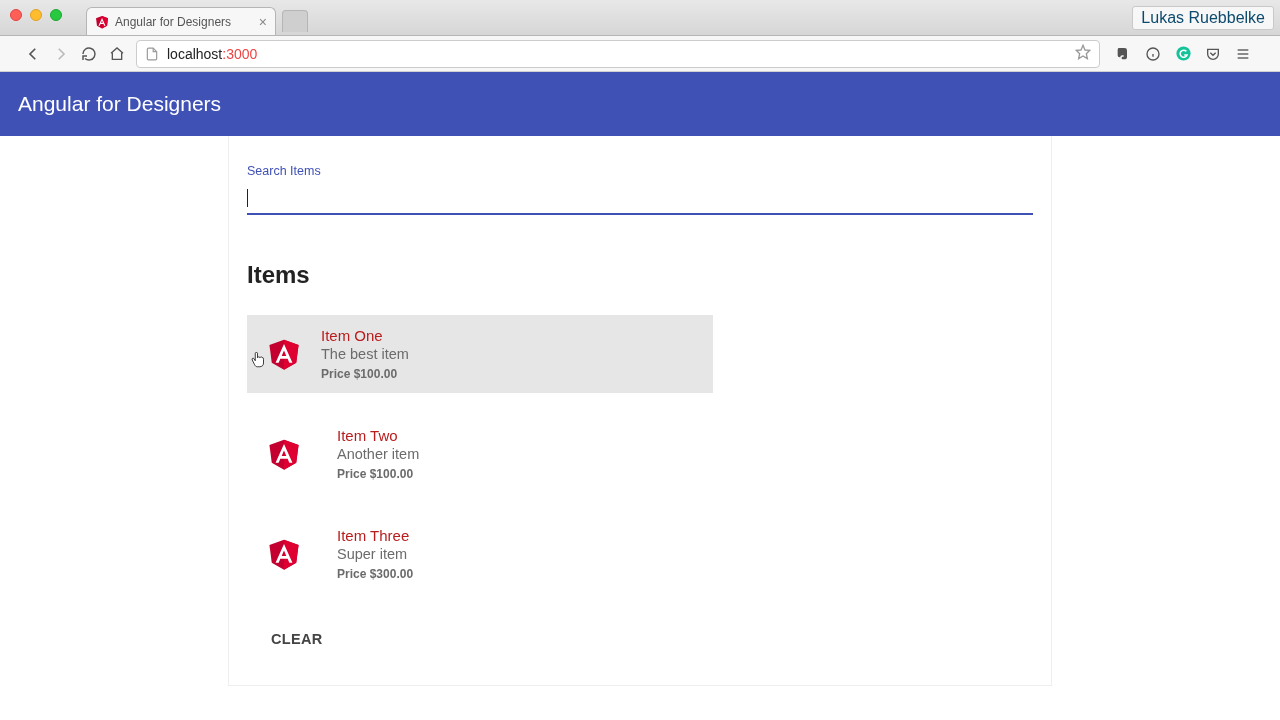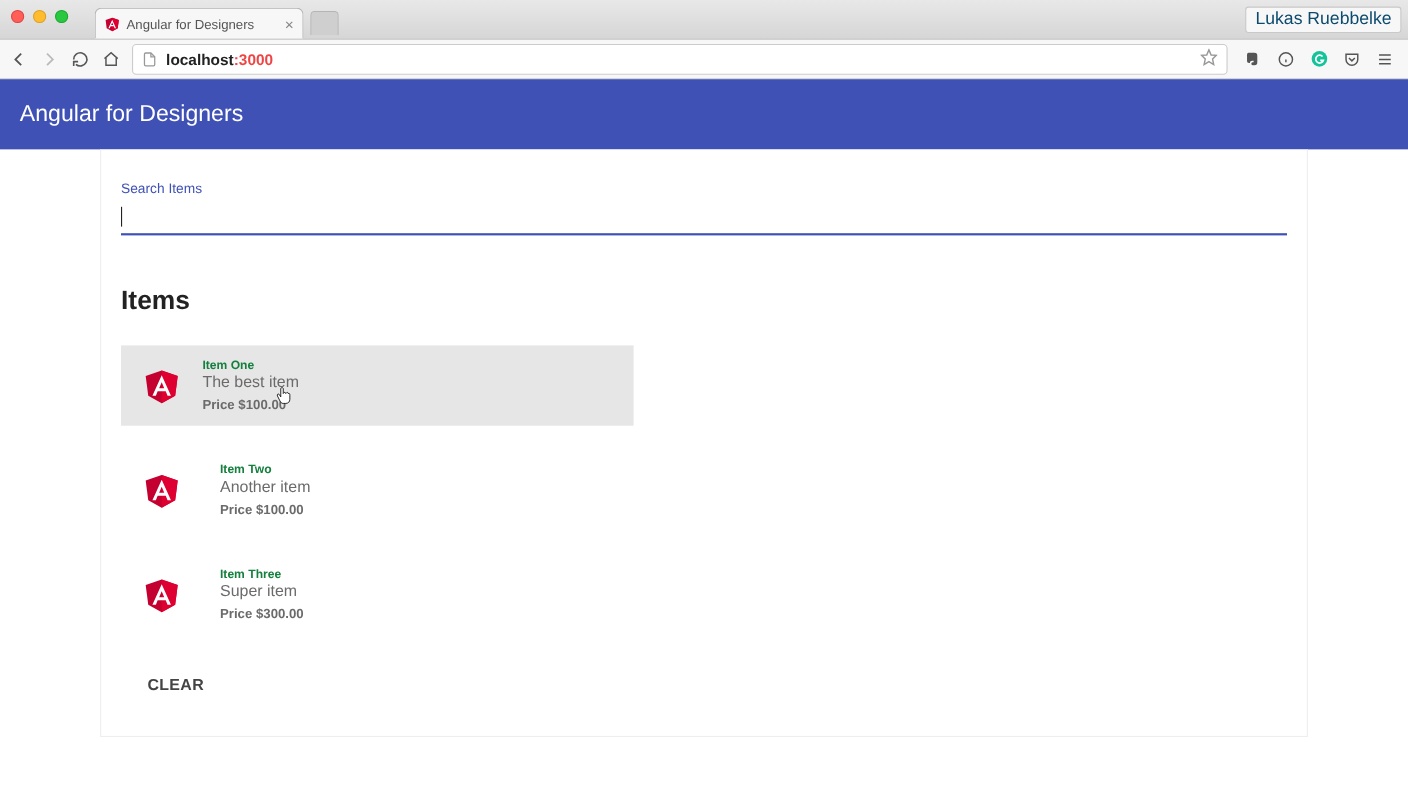--- a/index.html
+++ b/index.html
@@ -12,51 +12,51 @@
   .tl-red { background: #ff5f57; border: 1px solid #e04343; }
   .tl-yellow { background: #ffbd2e; border: 1px solid #dfa123; }
   .tl-green { background: #28c940; border: 1px solid #1ba82f; }
   .tab-strip { margin-left: 78px; display: flex; align-items: flex-end; height: 100%; }
   .tab { background: #f7f7f7; border: 1px solid #b5b5b5; border-bottom: none; border-top-left-radius: 6px; border-top-right-radius: 6px; height: 28px; width: 190px; display: flex; align-items: center; padding: 0 8px; font-size: 12px; color: #555; position: relative; }
   .tab .favicon { width: 14px; height: 14px; margin-right: 6px; flex-shrink: 0; }
   .tab .close { margin-left: auto; color: #888; font-size: 14px; line-height: 1; }
   .tab-new { width: 26px; height: 22px; background: #cfcfcf; border: 1px solid #b5b5b5; border-bottom: none; border-top-left-radius: 4px; border-top-right-radius: 4px; margin-left: 6px; margin-bottom: 3px; }
   .user-chip { position: absolute; right: 6px; top: 6px; background: #f7f7f7; border: 1px solid #c9c9c9; border-radius: 3px; padding: 2px 8px; font-size: 16px; color: #0c4a6e; }
   
-  .chrome-toolbar { height: 36px; background: #f7f7f7; border-bottom: 1px solid #d0d0d0; display: flex; align-items: center; padding: 0 8px; gap: 10px; font-weight: bold; }
+  .chrome-toolbar { height: 36px; background: #f7f7f7; border-bottom: 1px solid #d0d0d0; display: flex; align-items: center; padding: 0 24px; gap: 10px; }
   .nav-btn { width: 18px; height: 18px; display: flex; align-items: center; justify-content: center; color: #666; }
   .nav-btn.disabled { color: #bbb; }
   .omnibox { flex: 1; height: 28px; border: 1px solid #ccc; border-radius: 4px; background: #fff; display: flex; align-items: center; padding: 0 8px; font-size: 14px; color: #333; }
   .omnibox .page-icon { width: 14px; height: 14px; margin-right: 8px; color: #888; }
   .omnibox .url-host { color: #222; }
   .omnibox .url-port { color: #ef4444; }
   .omnibox .star { margin-left: auto; color: #888; }
   .ext-icons { display: flex; gap: 12px; align-items: center; padding: 0 4px; }
   .ext { width: 18px; height: 18px; display: flex; align-items: center; justify-content: center; }
   
   
   .app-bar { height: 64px; background: #3f51b5; color: #fff; display: flex; align-items: center; padding: 0 18px; font-size: 21px; font-weight: 400; }
   .page { background: #fff; min-height: calc(720px - 36px - 36px - 64px); padding: 0; }
-  .card { width: 1098px; margin: 0 auto; border: 1px solid #eee; border-top: none; padding: 24px 18px 30px; background: #fff; }
+  .card { width: 824px; margin: 0 auto; border: 1px solid #eee; border-top: none; padding: 24px 18px 30px; background: #fff; }
   
   .search-wrap { padding: 4px 0 8px 0; }
   .search-label { font-size: 12.5px; color: #3f51b5; display: block; margin-bottom: 6px; }
   .search-input { width: 100%; border: none; border-bottom: 2px solid #3f51b5; font-size: 16px; padding: 4px 0 6px 0; outline: none; background: transparent; color: #222; }
   .caret { display: inline-block; width: 1px; height: 18px; background: #222; vertical-align: middle; animation: blink 1s step-start infinite; }
   @keyframes blink { 50% { opacity: 0; } }
   
   .section-title { font-size: 24px; font-weight: 600; color: #222; margin: 38px 0 26px 0; }
   
   .item-list { display: flex; flex-direction: column; }
   .item { display: flex; align-items: center; padding: 12px 20px; width: 466px; gap: 20px; cursor: pointer; }
   .item.hover { background: #e6e6e6; }
   .item + .item { margin-top: 22px; gap: 36px; }
   .shield { width: 34px; height: 36px; flex-shrink: 0; }
   .item-text { display: flex; flex-direction: column; gap: 2px; }
-  .item-name { font-size: 11px; color: #15803d; font-weight: 700; }
+  .item-name { font-size: 15px; color: #b91c1c; font-weight: 400; }
   .item-desc { font-size: 14.5px; color: #6b6b6b; }
   .item-price { font-size: 12px; color: #6b6b6b; font-weight: 600; margin-top: 3px; }
   
   .clear-btn { background: none; border: none; color: #444; font-size: 14.5px; font-weight: 600; letter-spacing: 0.3px; padding: 8px 12px; margin-top: 30px; margin-left: 12px; cursor: pointer; text-align: center; }
   
   .cursor-ptr { position: absolute; width: 18px; height: 22px; pointer-events: none; }
 </style>
 </head>
 <body>
 

